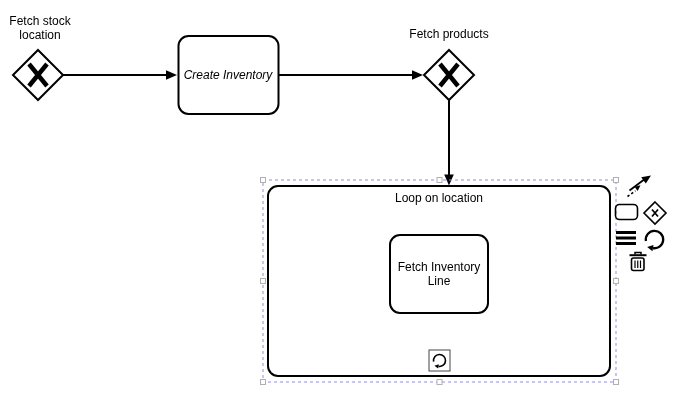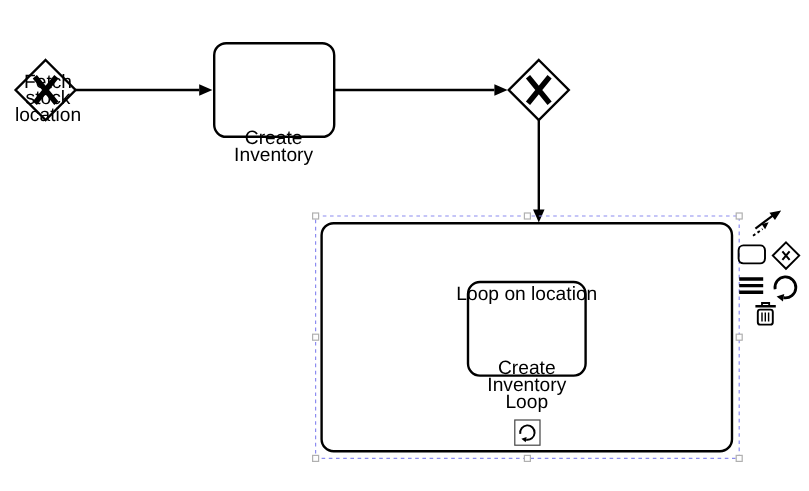--- a/index.html
+++ b/index.html
@@ -13,24 +13,24 @@
   .flow-line{stroke:var(--stroke,#000);stroke-width:2;fill:none;}
   .arrow-head{fill:var(--stroke,#000);stroke:none;}
   .shape{fill:var(--background,#fff);stroke:var(--stroke,#000);stroke-width:2;}
   .xmark{stroke:var(--stroke,#000);stroke-width:4.5;fill:none;}
   .sel-rect{fill:none;stroke:var(--selection,#8c8cf0);stroke-width:1;stroke-dasharray:3 3;}
   .handle{fill:var(--handle-fill,#fefefe);stroke:var(--handle-stroke,#b0b0b0);stroke-width:1;}
   .marker-box{fill:var(--background,#fff);stroke:#444;stroke-width:1;}
   .loop-arc{stroke:var(--stroke,#000);stroke-width:1.6;fill:none;}
   .loop-head{fill:var(--stroke,#000);}
   
-  .lbl{position:absolute;font-size:16px;line-height:14px;text-align:center;margin-top:48px;}
+  .lbl{position:absolute;font-size:12px;line-height:14px;text-align:center;}
   .node-label{display:flex;align-items:center;justify-content:center;}
   .lbl-fetch-stock{left:5px;top:14px;width:70px;}
-  .lbl-create-inventory{left:178px;top:36px;width:100px;height:78px;}
+  .lbl-create-inventory{left:178px;top:36px;width:100px;height:78px;font-style:italic;}
   .lbl-fetch-products{left:404px;top:27px;width:90px;}
   .lbl-loop-on-products{left:289px;top:191px;width:300px;}
   .lbl-create-inventory-line{left:390px;top:235px;width:98px;height:78px;}
   
   .pad-item{position:absolute;cursor:pointer;}
   .pad-item svg{display:block;}
   .ic-stroke{stroke:var(--stroke,#000);fill:none;}
   .ic-fill{fill:var(--stroke,#000);stroke:none;}
   .pad-connect{left:626px;top:174px;}
   .pad-task{left:614px;top:202px;}
@@ -104,24 +104,25 @@
       <rect class="handle" x="260.5" y="379.5" width="5" height="5"></rect>
       <rect class="handle" x="437" y="379.5" width="5" height="5"></rect>
       <rect class="handle" x="613.5" y="379.5" width="5" height="5"></rect>
     </g>
   </svg>
 
   <div class="lbl lbl-fetch-stock">Fetch stock location</div>
 
   <div class="lbl node-label lbl-create-inventory">Create Inventory</div>
 
+  <div class="lbl lbl-fetch-products">Fetch products</div>
 
   <div class="lbl lbl-loop-on-products">Loop on location</div>
 
-  <div class="lbl node-label lbl-create-inventory-line">Create Inventory Loop</div>
+  <div class="lbl node-label lbl-create-inventory-line">Fetch Inventory Line</div>
 
   <div class="pad-item pad-connect">
     <span>
       <svg width="30" height="24" viewBox="0 0 30 24">
         <path class="ic-stroke" stroke-width="1.8" d="M3.5 16.5 L18.5 5.2"></path>
         <polygon class="ic-fill" points="25,1.5 15.2,3.2 19.8,9.4"></polygon>
         <path class="ic-stroke" stroke-width="1.6" stroke-dasharray="2.4 2.2" d="M1.5 22.5 L9.5 16.8"></path>
         <polygon class="ic-fill" points="14.5,11.2 8.6,12.7 11.6,17"></polygon>
       </svg>
     </span>

